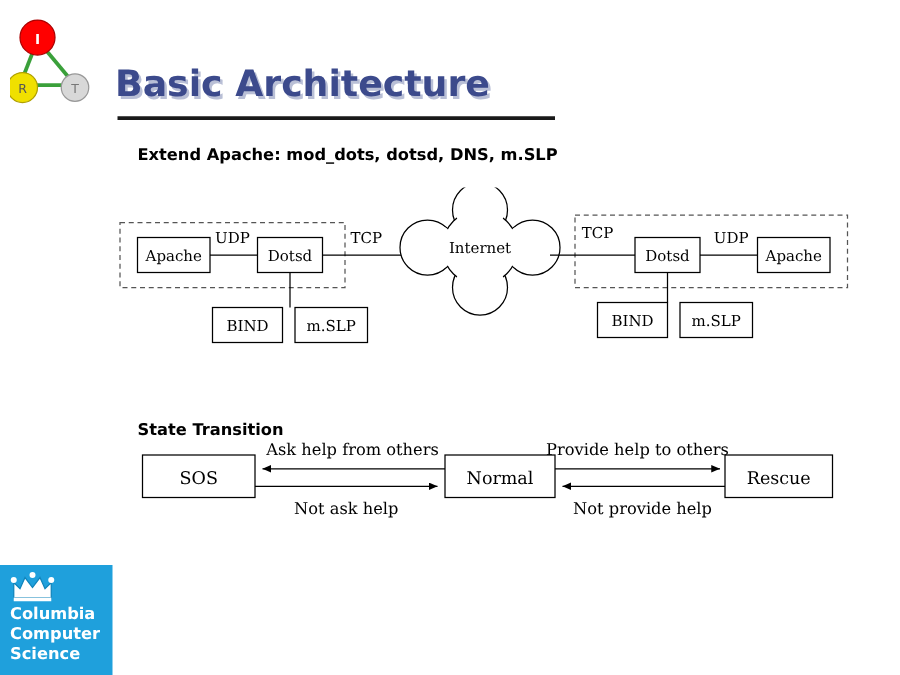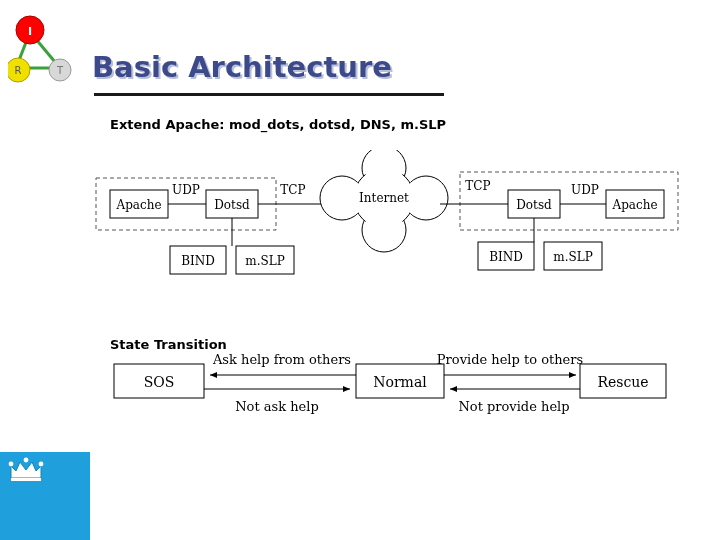--- a/index.html
+++ b/index.html
@@ -214,13 +214,18 @@
 <div class="badge">
   <div class="badge-crown">
     <svg width="36" height="26" viewBox="0 0 36 26">
       <path d="M3 22 L3 10 L8 15 L12 6 L18 14 L24 6 L28 15 L33 10 L33 22 Z" fill="#ffffff" stroke="#0f84bb" stroke-width="1"></path>
       <circle cx="3" cy="8" r="2.4" fill="#ffffff"></circle>
       <circle cx="18" cy="4" r="2.4" fill="#ffffff"></circle>
       <circle cx="33" cy="8" r="2.4" fill="#ffffff"></circle>
       <rect x="3" y="22" width="30" height="3" fill="#ffffff"></rect>
     </svg>
   </div>
+  <div class="badge-text">
+    <div>Columbia</div>
+    <div>Computer</div>
+    <div>Science</div>
+  </div>
 </div>
 
 </body></html>

